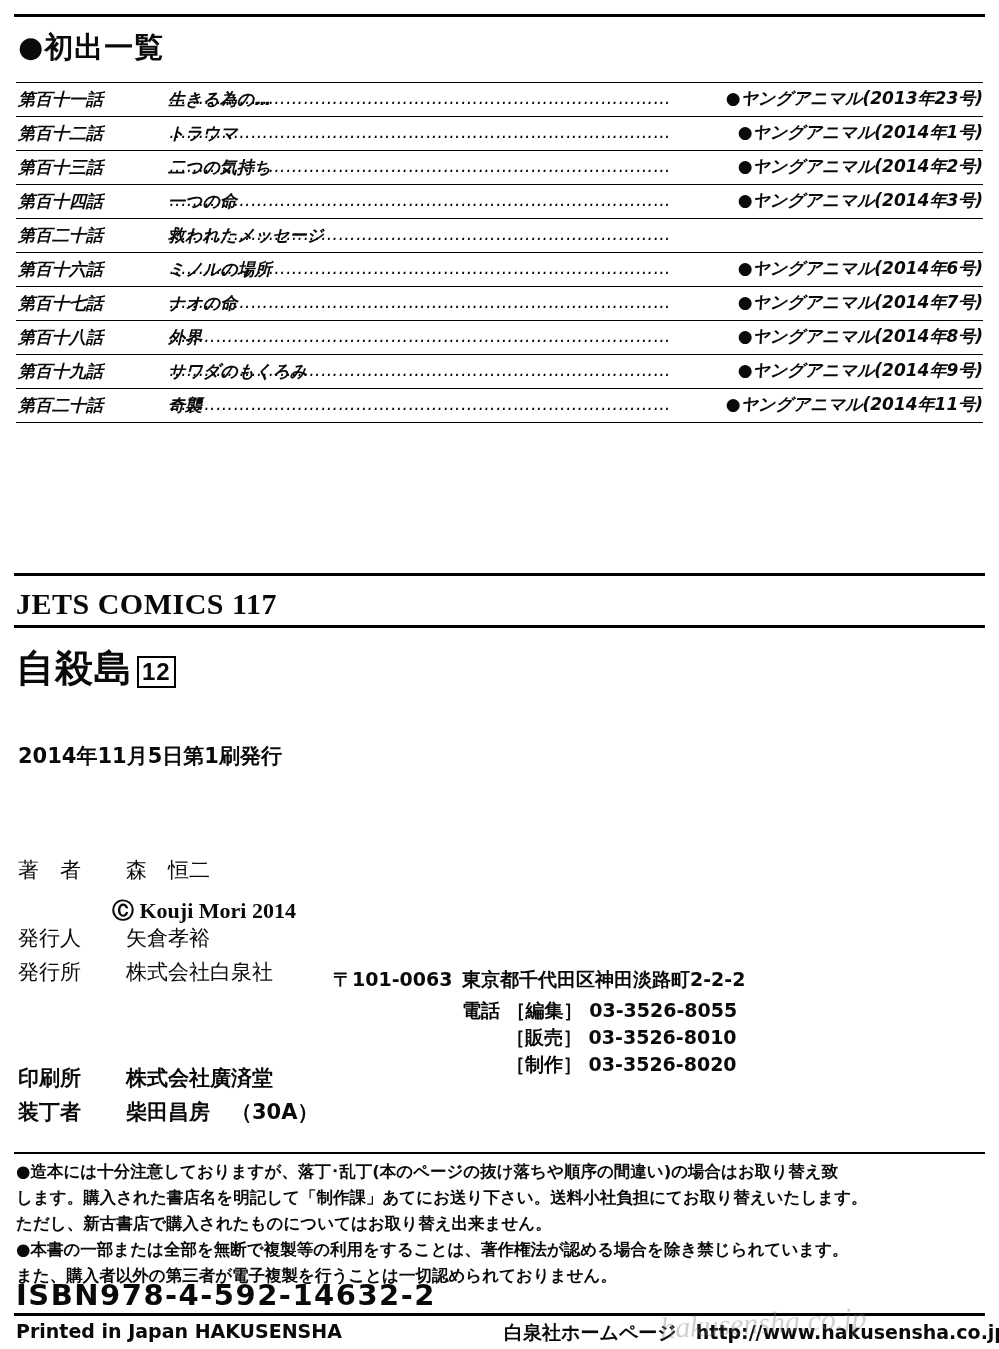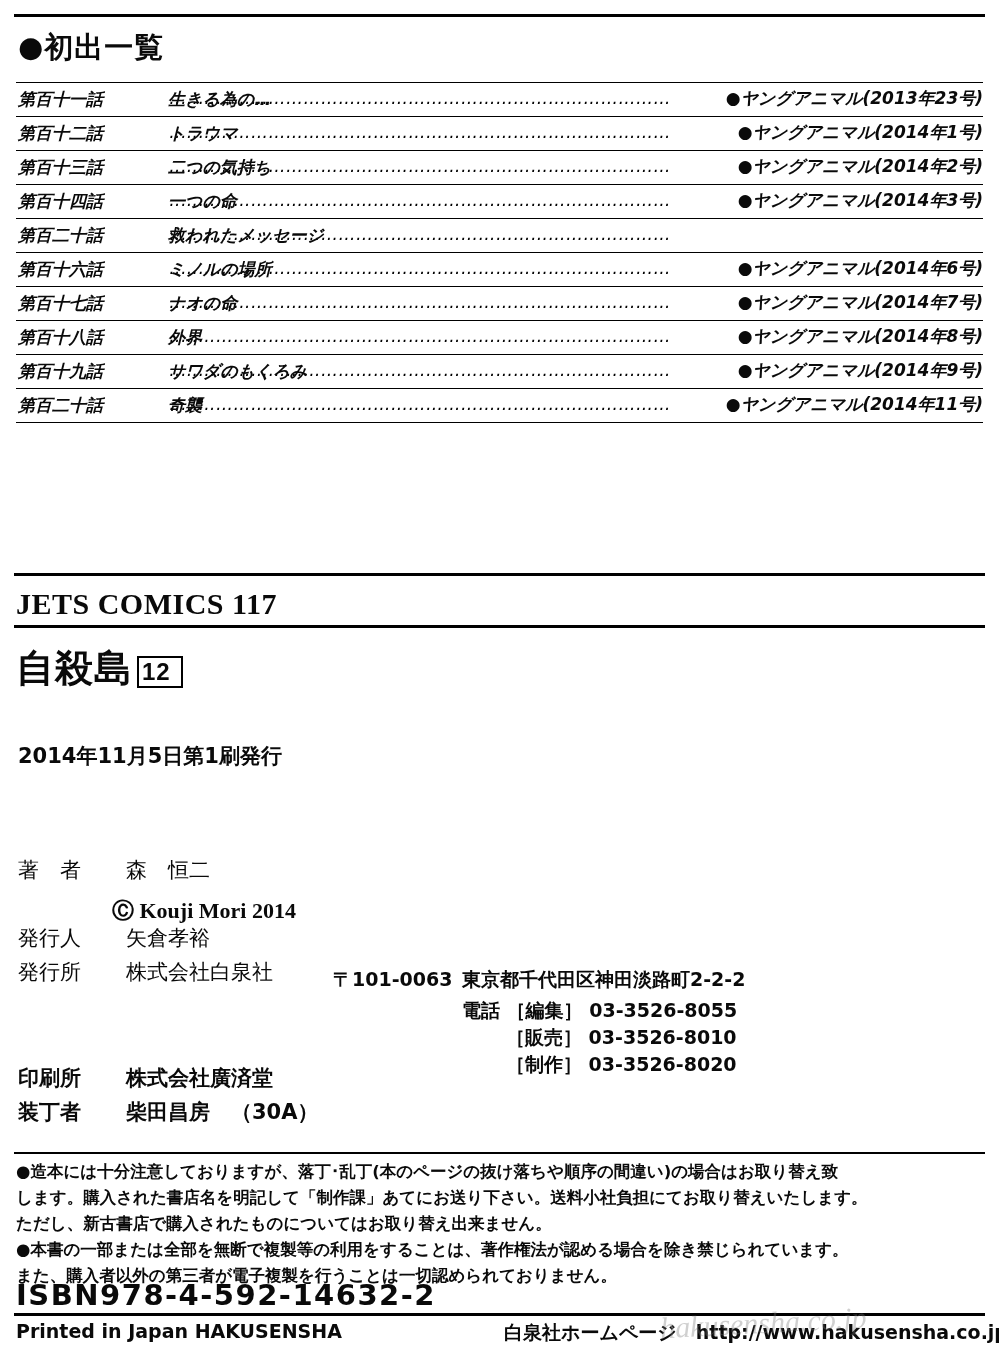--- a/index.html
+++ b/index.html
@@ -137,21 +137,21 @@
     font-size: 38px;
     letter-spacing: 1px;
     display: flex;
     align-items: center;
   }
   .vol-box {
     display: inline-block;
     border: 2.5px solid #000;
     font-size: 24px;
     line-height: 26px;
-    padding: 1px 10px 1px 3px;
+    padding: 1px 3px 1px 3px;
     margin-left: 4px;
     position: relative;
     top: 3px;
     font-family: "Liberation Sans", sans-serif;
     font-weight: bold;
   }
 
   .pubdate {
     position: absolute;
     left: 18px;

